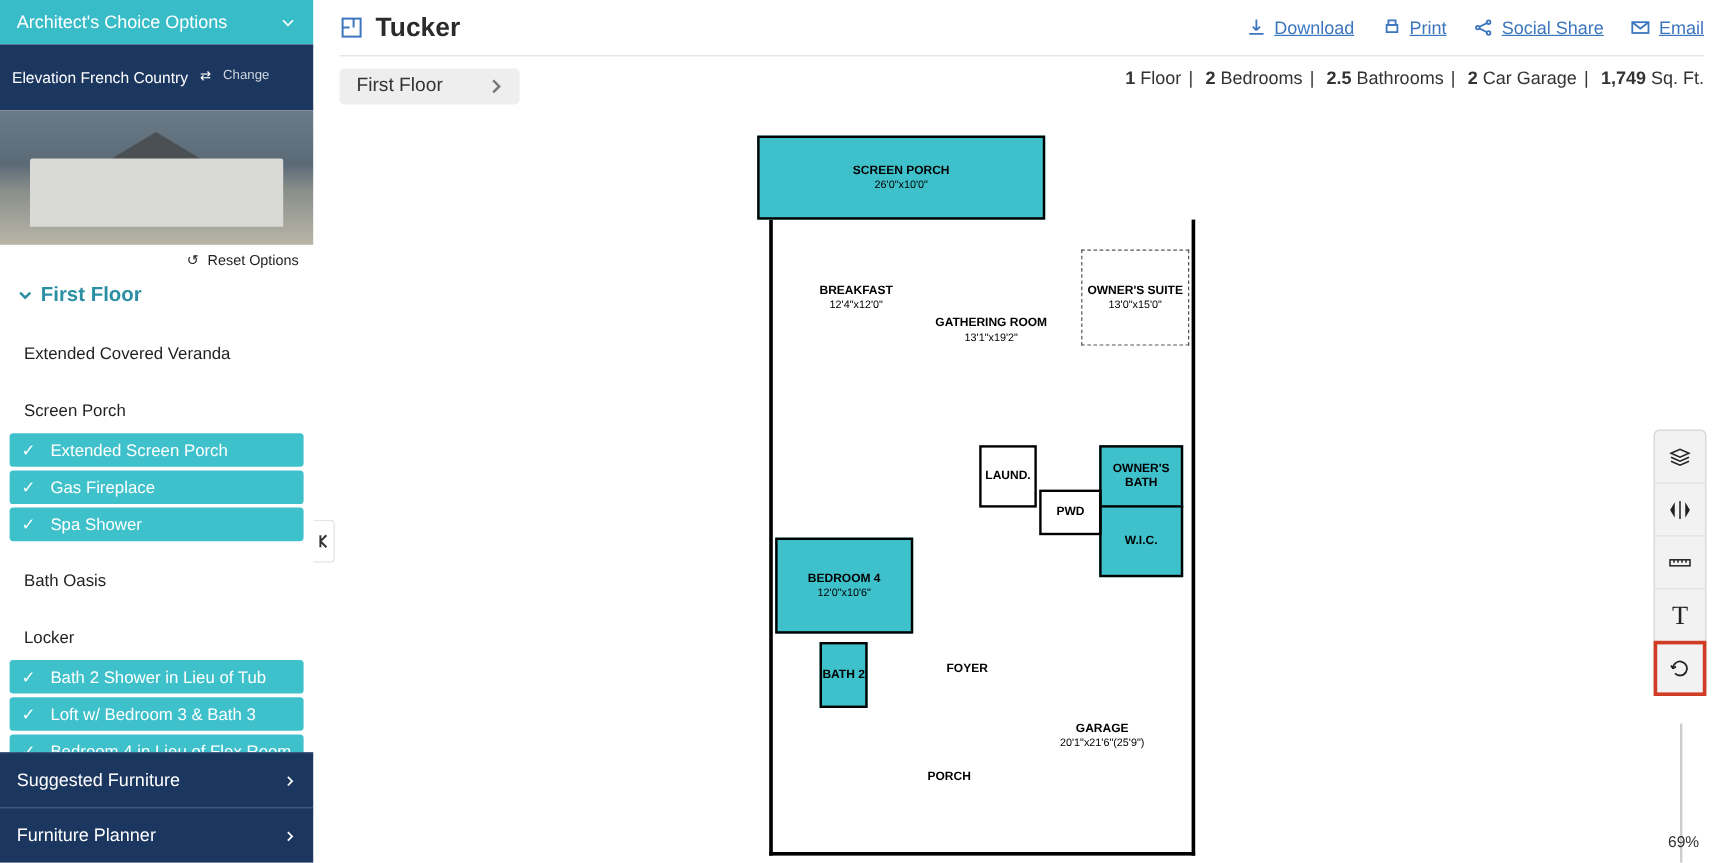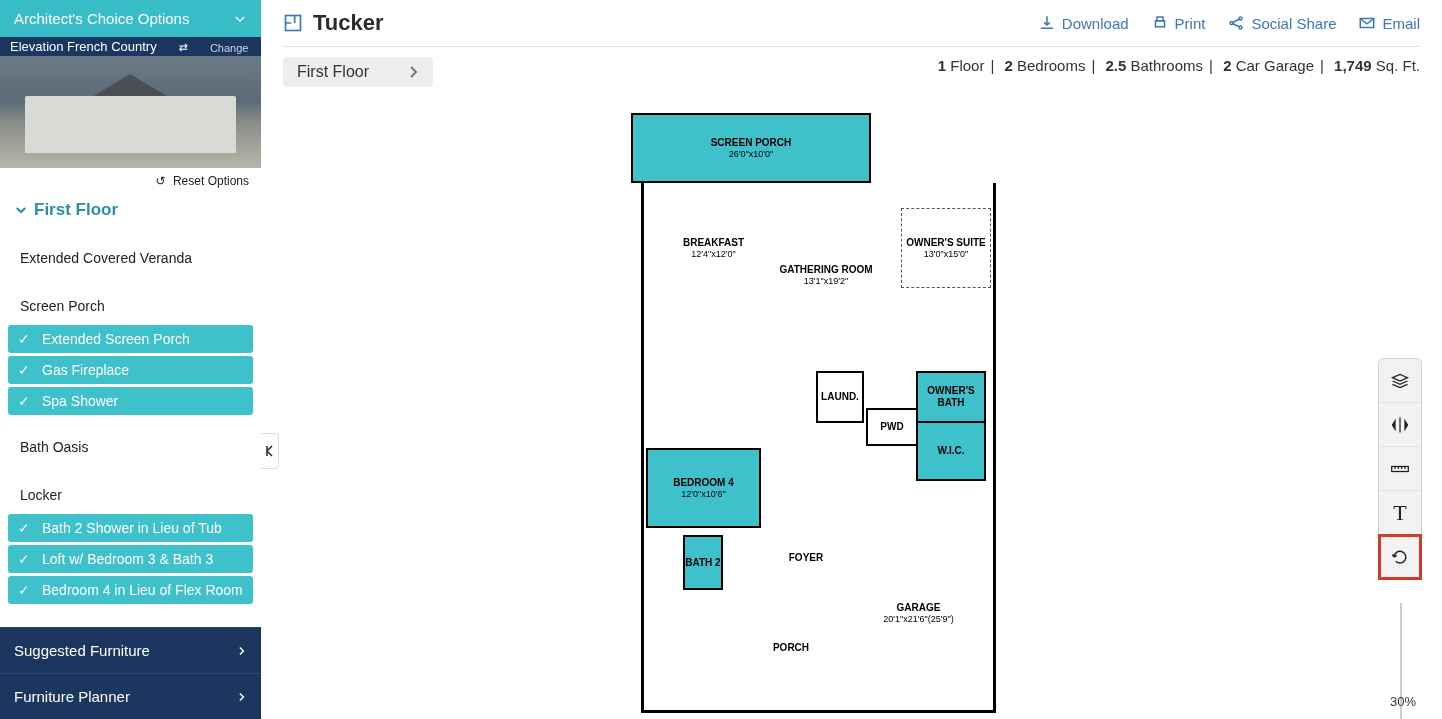--- a/index.html
+++ b/index.html
@@ -1,40 +1,40 @@
 <!DOCTYPE html>
 <html><head>
 <meta charset="utf-8">
 <style>
 * { box-sizing: border-box; margin: 0; padding: 0; }
 body { font-family: Arial, sans-serif; width: 1442px; height: 719px; overflow: hidden; background: #fff; display: flex; }
 .sidebar { width: 261px; height: 719px; display: flex; flex-direction: column; background: #fff; }
 .sidebar-header { background: #38bdc8; color: #fff; padding: 10px 14px; display: flex; justify-content: space-between; align-items: center; font-size: 15px; }
 .chev-down { width: 14px; height: 14px; }
-.elev-bar { background: #1b365f; color: #fff; padding: 2px 10px; font-size: 13px; display: flex; align-items: flex-end; gap: 22px; }
+.elev-bar { background: #1b365f; color: #fff; padding: 20px 10px; font-size: 13px; display: flex; align-items: flex-start; gap: 10px; }
 .elev-bar .swap-icon { font-size: 11px; }
 .elev-bar .change { font-size: 11px; color: #d0d6df; }
 .house-img { width: 261px; height: 112px; background: linear-gradient(180deg,#6b7a87 0%,#5b6a77 40%,#8a8f8a 60%,#b8b5a8 100%); position: relative; overflow: hidden; }
 .house-img::after { content:""; position:absolute; left:25px; right:25px; top:40px; bottom:15px; background:#d9d9d6; border-radius:2px 2px 0 0; }
 .house-roof { position:absolute; top:18px; left:80px; width:0;height:0;border-left:50px solid transparent;border-right:50px solid transparent;border-bottom:30px solid #4a4f53;}
 .reset-row { text-align: right; padding: 6px 12px; font-size: 12px; color: #222; }
 .reset-row .undo { margin-right: 4px; }
 .floor-accordion { padding: 6px 14px; display:flex;align-items:center;gap:6px;color:#2b8fa3;font-weight:700;font-size:17px;}
 .options { flex: 1; overflow: hidden; }
 .opt { padding: 8px 20px; font-size: 14px; color: #222; cursor: pointer; margin-top: 16px; }
 .opt.pill { background:#3fc1cc;color:#fff;margin:3px 8px;border-radius:3px;padding:6px 10px;display:flex;align-items:center;gap:10px;}
 .opt.pill .chk { width:14px;display:inline-block;}
 .nav-item { background:#1b365f;color:#fff;padding:14px 14px;font-size:15px;display:flex;justify-content:space-between;align-items:center;border-top:1px solid #2c4870;}
 .chev-right { width:10px;height:10px; }
 .content { position:relative; flex: 1; height:719px; display:flex; flex-direction:column; }
 .topbar { display:flex;align-items:center;justify-content:space-between;padding:10px 22px 6px 22px;}
 .plan-name { display:flex;align-items:center;gap:10px;font-size:22px;font-weight:600;color:#2b2b2b;}
 .plan-name .plan-icon{width:20px;height:20px;}
 .actions { display:flex;gap:22px;color:#3c76bf;font-size:15px;}
-.actions .act{display:flex;align-items:center;gap:6px;cursor:pointer;}
+.actions .act{display:flex;align-items:center;gap:6px;cursor:pointer;text-decoration:underline;}
 .hr{border:none;border-top:1px solid #d9e2ec;margin:4px 22px;}
 .summary-row{display:flex;justify-content:space-between;align-items:flex-start;padding:6px 22px 6px 22px;}
 .floor-chip{background:#eee;border-radius:4px;padding:6px 14px;font-size:16px;color:#333;display:flex;align-items:center;gap:40px;}
 .summary{color:#333;font-size:15px;}
 .summary b{font-weight:700;}
 .summary .sep{margin:0 6px;color:#333;}
 .canvas { flex:1; position:relative; overflow:hidden; }
 .floorplan { position:absolute; left:380px; top:20px; width:370px; height:620px; }
 .room { position:absolute; border:2px solid #000; display:flex;flex-direction:column;align-items:center;justify-content:center;font-size:10px;font-weight:700;text-align:center;line-height:1.2;}
 .room.highlight{background:#3fc1cc;}
@@ -274,15 +274,15 @@
       <div class="tool hl">
         <svg width="20" height="20" viewBox="0 0 24 24">
             <path d="M5 12a7 7 0 1 1 2 5M5 12l-2-3m2 3l3-2" stroke="#222" stroke-width="1.8" fill="none"></path>
           </svg>
       </div>
     </div>
 
     <div class="zoom-track">
       
     </div>
-    <div class="zoom-label">30%</div>
+    <div class="zoom-label">69%</div>
   </div>
 </div>
 
 </body></html>

